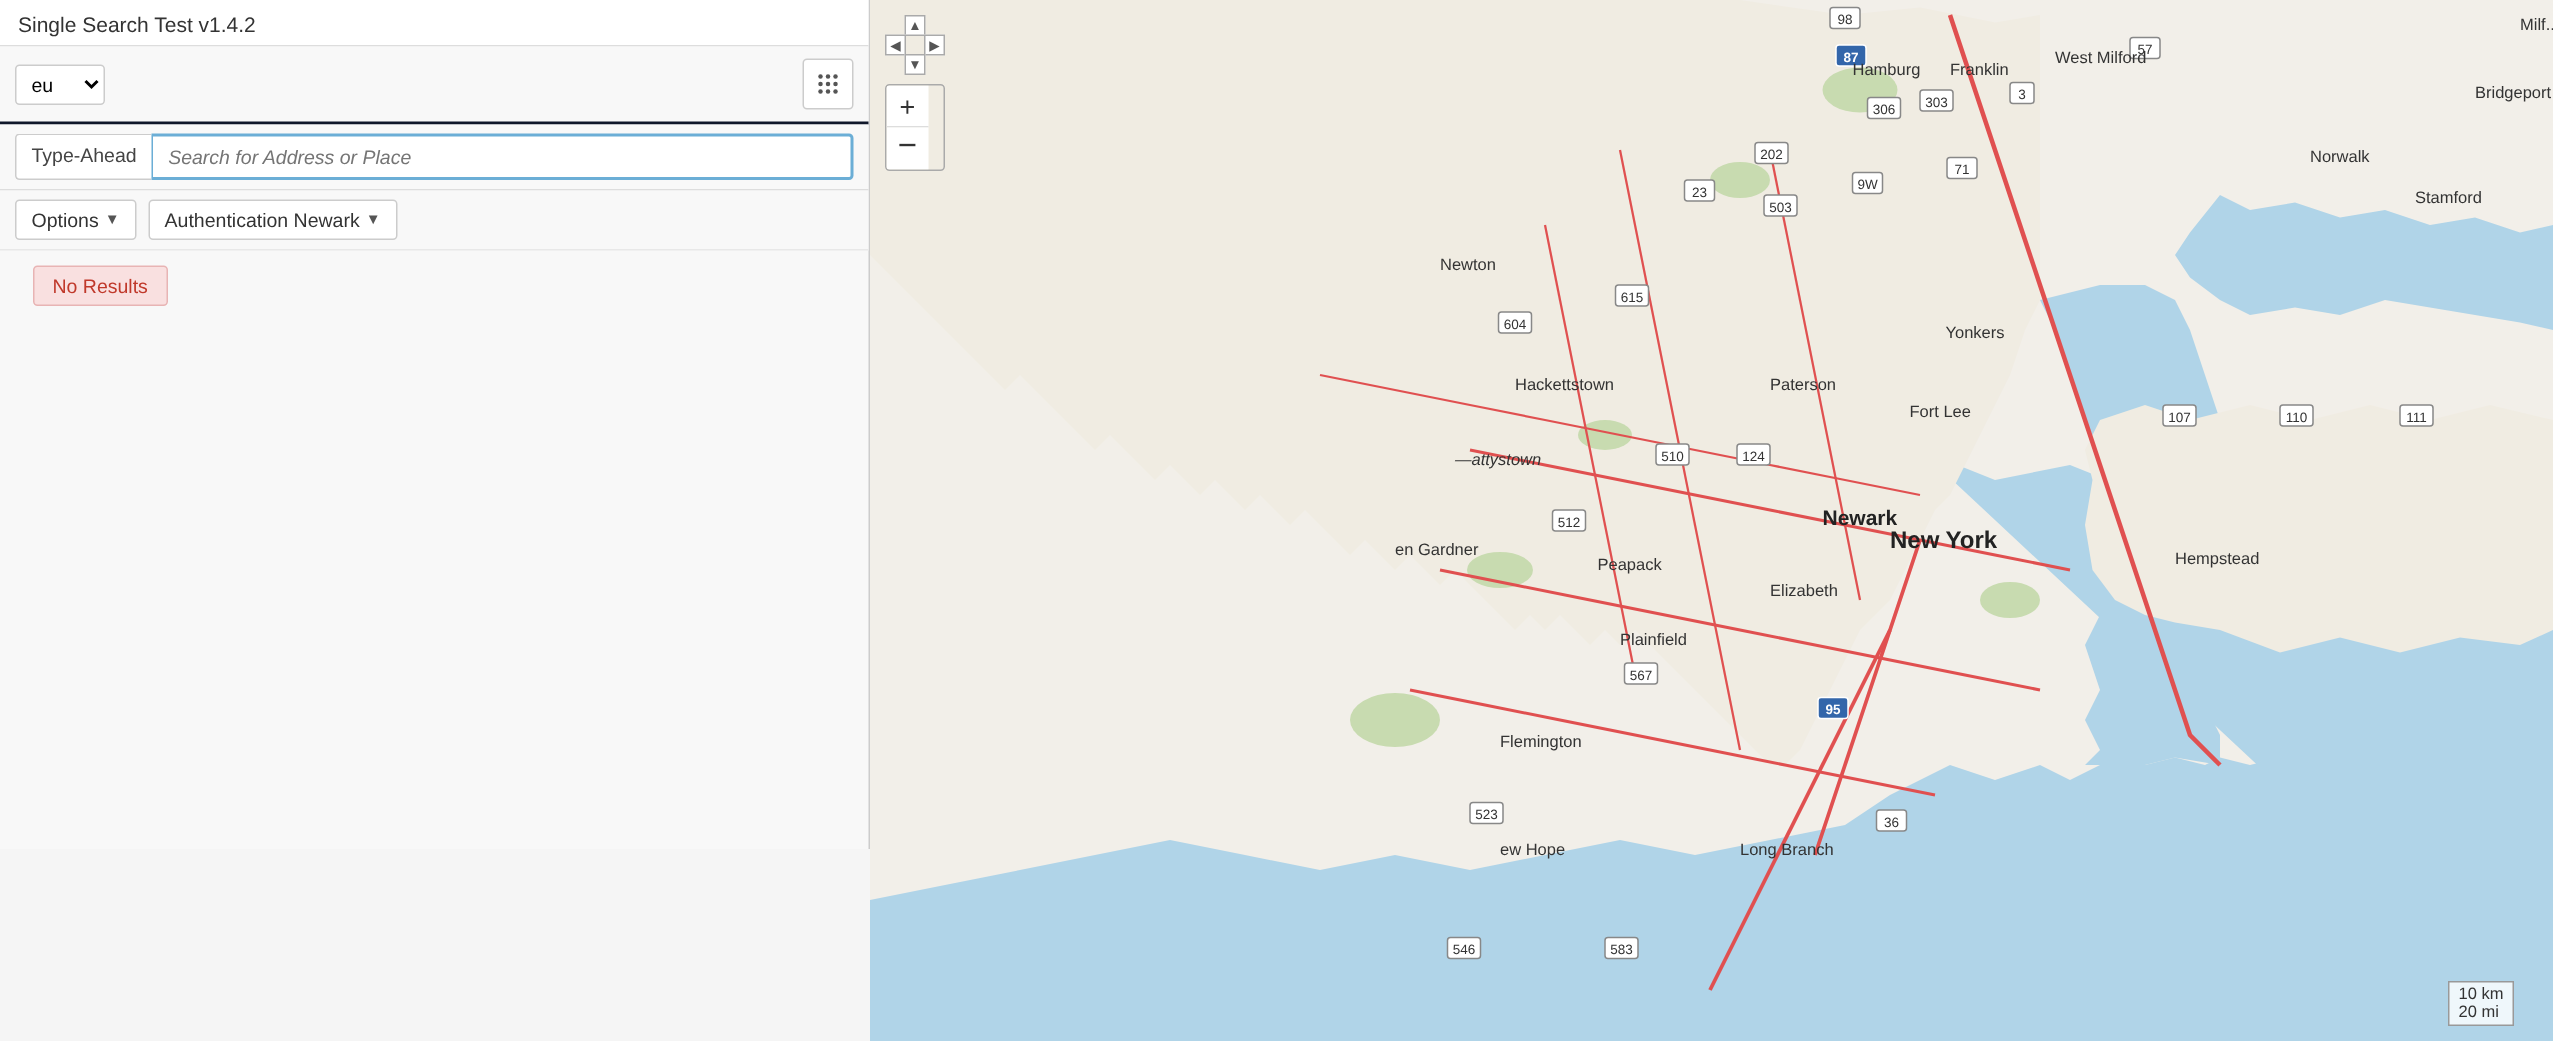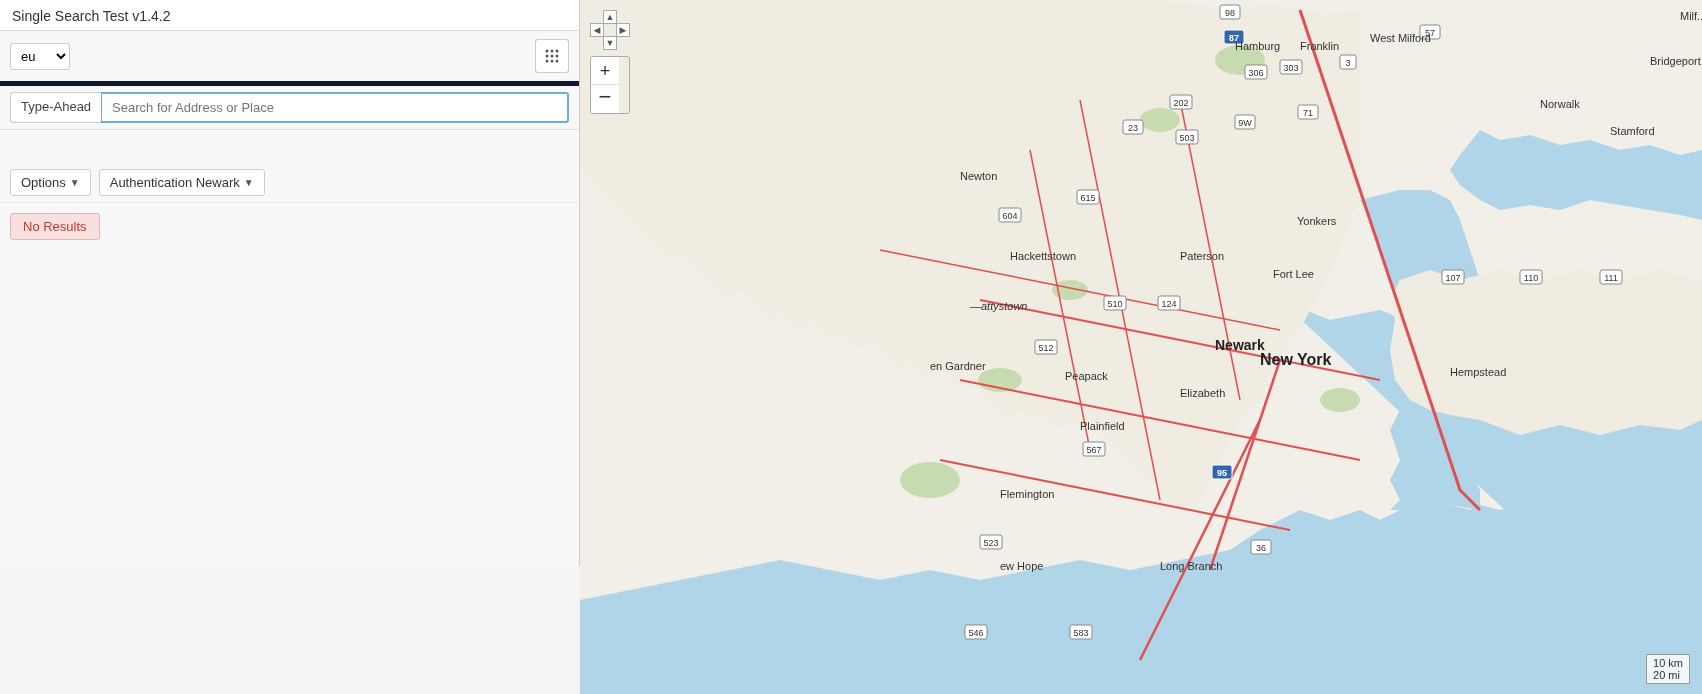--- a/index.html
+++ b/index.html
@@ -25,21 +25,21 @@
       border-bottom: 1px solid #ddd;
       background: #fff;
     }
 
     #top-controls {
       display: flex;
       align-items: center;
       padding: 8px 10px;
       gap: 8px;
       background: #f8f8f8;
-      border-bottom: 5px solid #0f172a;
+      border-bottom: 2px solid #0f172a;
     }
 
     #region-select {
       padding: 4px 6px;
       font-size: 13px;
       border: 1px solid #ccc;
       border-radius: 3px;
       background: #fff;
       cursor: pointer;
       min-width: 60px;
@@ -82,20 +82,21 @@
     #search-input {
       flex: 1;
       padding: 6px 10px;
       font-size: 13px;
       border: 2px solid #6baed6;
       border-left: 1px solid #6baed6;
       border-radius: 0 3px 3px 0;
       outline: none;
       background: #fff;
       color: #999;
+      font-style: italic;
     }
 
     #options-row {
       display: flex;
       align-items: center;
       padding: 6px 10px;
       gap: 8px;
       background: #f8f8f8;
       border-bottom: 1px solid #e8e8e8;
     }
@@ -104,31 +105,31 @@
       padding: 5px 10px;
       font-size: 13px;
       border: 1px solid #ccc;
       background: #fff;
       border-radius: 3px;
       cursor: pointer;
       display: flex;
       align-items: center;
       gap: 4px;
       color: #333;
-      margin-top: 33px;
     }
 
     .dropdown-arrow {
       font-size: 10px;
       color: #555;
     }
 
     #results-area {
       padding: 10px;
       flex: 1;
+      margin-left: 12px;
     }
 
     #no-results-badge {
       display: inline-block;
       padding: 5px 12px;
       background: #f9e0e0;
       border: 1px solid #e8b4b4;
       border-radius: 3px;
       color: #c0392b;
       font-size: 13px;
@@ -214,21 +215,21 @@
     }
 
     .nav-up    { top: 0; left: 13px; }
     .nav-down  { bottom: 0; left: 13px; }
     .nav-left  { left: 0; top: 13px; }
     .nav-right { right: 0; top: 13px; }
 
     #scale-bar {
       position: absolute;
       bottom: 10px;
-      right: 12px;
+      right: 26px;
       background: rgba(255,255,255,0.8);
       padding: 2px 6px;
       font-size: 11px;
       border: 1px solid #999;
       color: #333;
     }
   </style>
 </head>
 <body>
 

